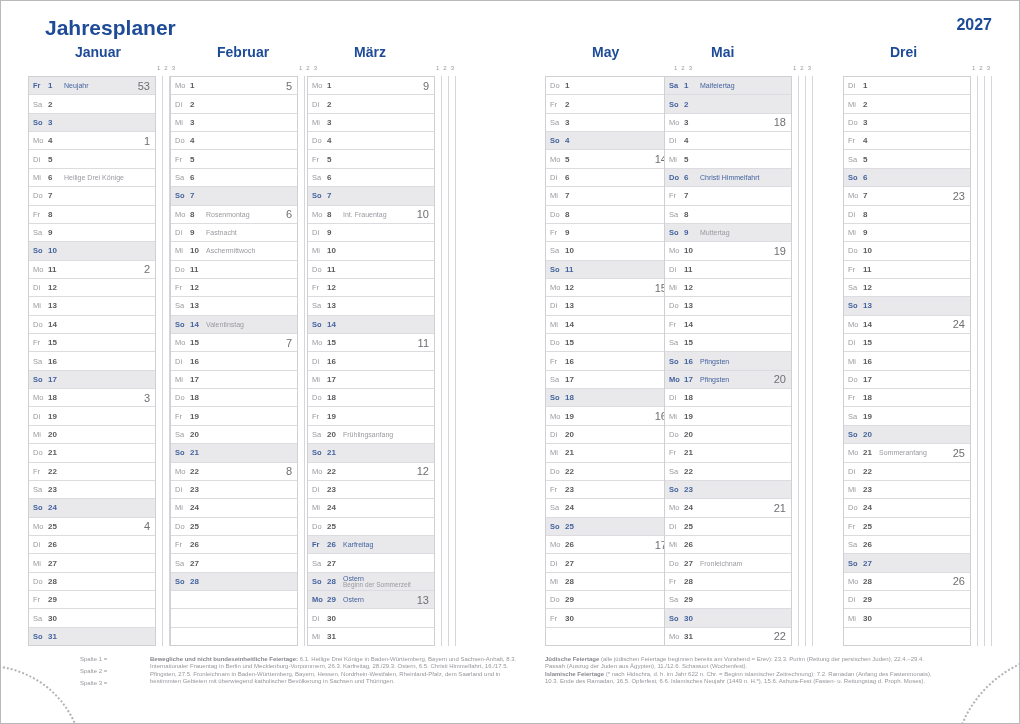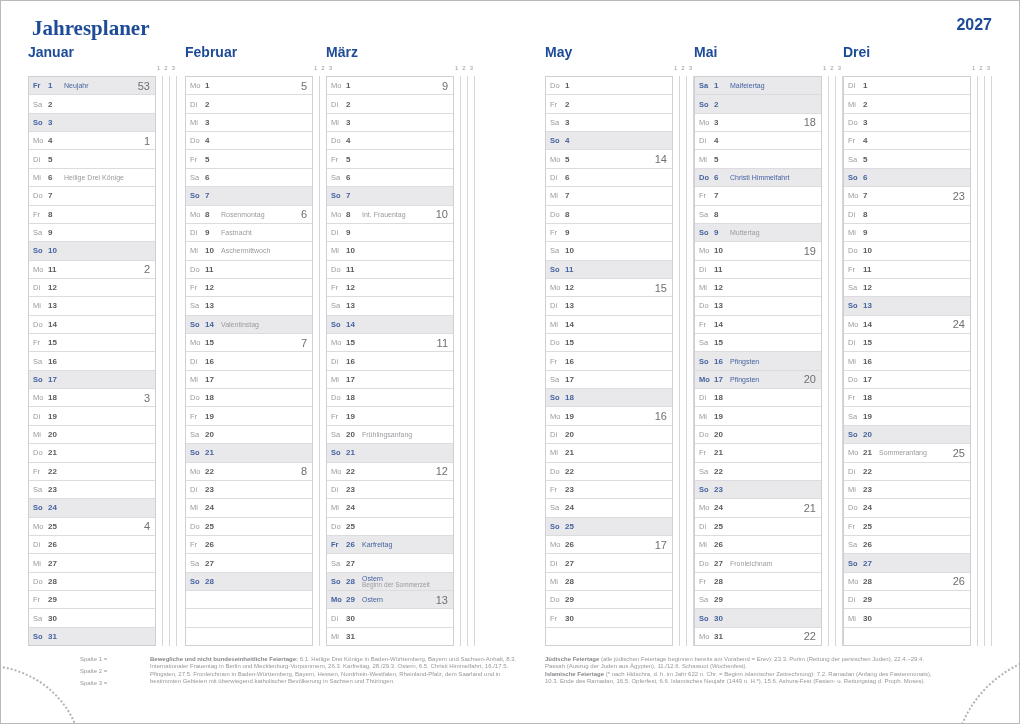--- a/index.html
+++ b/index.html
@@ -1,24 +1,24 @@
 <!DOCTYPE html>
 <html style="--blue: #1e4b97; --sun: #44639f; --hl: #e9e9eb;"><head>
 <meta charset="utf-8">
 <style>
   html,body{margin:0;padding:0;background:#ffffff;}
   .page{
     position:relative;width:1020px;height:724px;background:#fff;overflow:hidden;
     font-family:"Liberation Sans",sans-serif;
     box-shadow: inset 0 0 0 1px #b9b9bd;
   }
-  .title{position:absolute;left:32px;top:16px;font-size:21px;font-weight:bold;color:var(--blue);font-family:Liberation Serif, serif;}
+  .title{position:absolute;left:45px;top:16px;font-size:21px;font-weight:bold;color:var(--blue);}
   .year{position:absolute;right:28px;top:16px;font-size:16px;font-weight:bold;color:var(--blue);}
   .month{position:absolute;top:44px;width:149px;}
-  .mname{font-size:14px;font-weight:bold;color:var(--blue);height:16px;}
+  .mname{font-size:14px;font-weight:bold;color:var(--blue);height:16px;margin-left:47px;}
   .c123{position:absolute;top:21px;right:0;width:22px;display:flex;justify-content:space-between;
         padding:0 2px;box-sizing:border-box;color:#9a9aa0;font-size:6px;}
   .mbody{position:absolute;top:32px;left:0;display:flex;}
   .mtable{width:128px;height:570px;display:flex;flex-direction:column;
           border:1px solid #cfcfd4;box-sizing:border-box;background:#fff;}
   .row{flex:1;display:flex;align-items:center;border-bottom:1px solid #dcdce0;
        box-sizing:border-box;padding:0 3px 0 4px;overflow:hidden;}
   .row:last-child{border-bottom:none;}
   .row.hl{background:var(--hl);}
   .wd{width:15px;font-size:7.5px;color:#9a9aa0;flex-shrink:0;}
@@ -216,21 +216,21 @@
               <span class="lbl"></span>
             </div>
           </div>
           <div class="mini">
             <div></div>
             <div></div>
             <div></div>
           </div>
         </div>
       </div>
-      <div class="month" style="left: 185px;">
+      <div class="month" style="left: 170px;">
         <div class="mname">Februar</div>
         <div class="c123">
           <span>1</span>
           <span>2</span>
           <span>3</span>
         </div>
         <div class="mbody">
           <div class="mtable">
             <div class="row">
               <span class="wd">Mo</span>
@@ -380,21 +380,21 @@
             <div class="row"></div>
             <div class="row"></div>
           </div>
           <div class="mini">
             <div></div>
             <div></div>
             <div></div>
           </div>
         </div>
       </div>
-      <div class="month" style="left: 326px;">
+      <div class="month" style="left: 307px;">
         <div class="mname">März</div>
         <div class="c123">
           <span>1</span>
           <span>2</span>
           <span>3</span>
         </div>
         <div class="mbody">
           <div class="mtable">
             <div class="row">
               <span class="wd">Mo</span>
@@ -729,21 +729,21 @@
             </div>
             <div class="row"></div>
           </div>
           <div class="mini">
             <div></div>
             <div></div>
             <div></div>
           </div>
         </div>
       </div>
-      <div class="month" style="left: 694px;">
+      <div class="month" style="left: 664px;">
         <div class="mname">Mai</div>
         <div class="c123">
           <span>1</span>
           <span>2</span>
           <span>3</span>
         </div>
         <div class="mbody">
           <div class="mtable">
             <div class="row hl">
               <span class="wd b">Sa</span>

